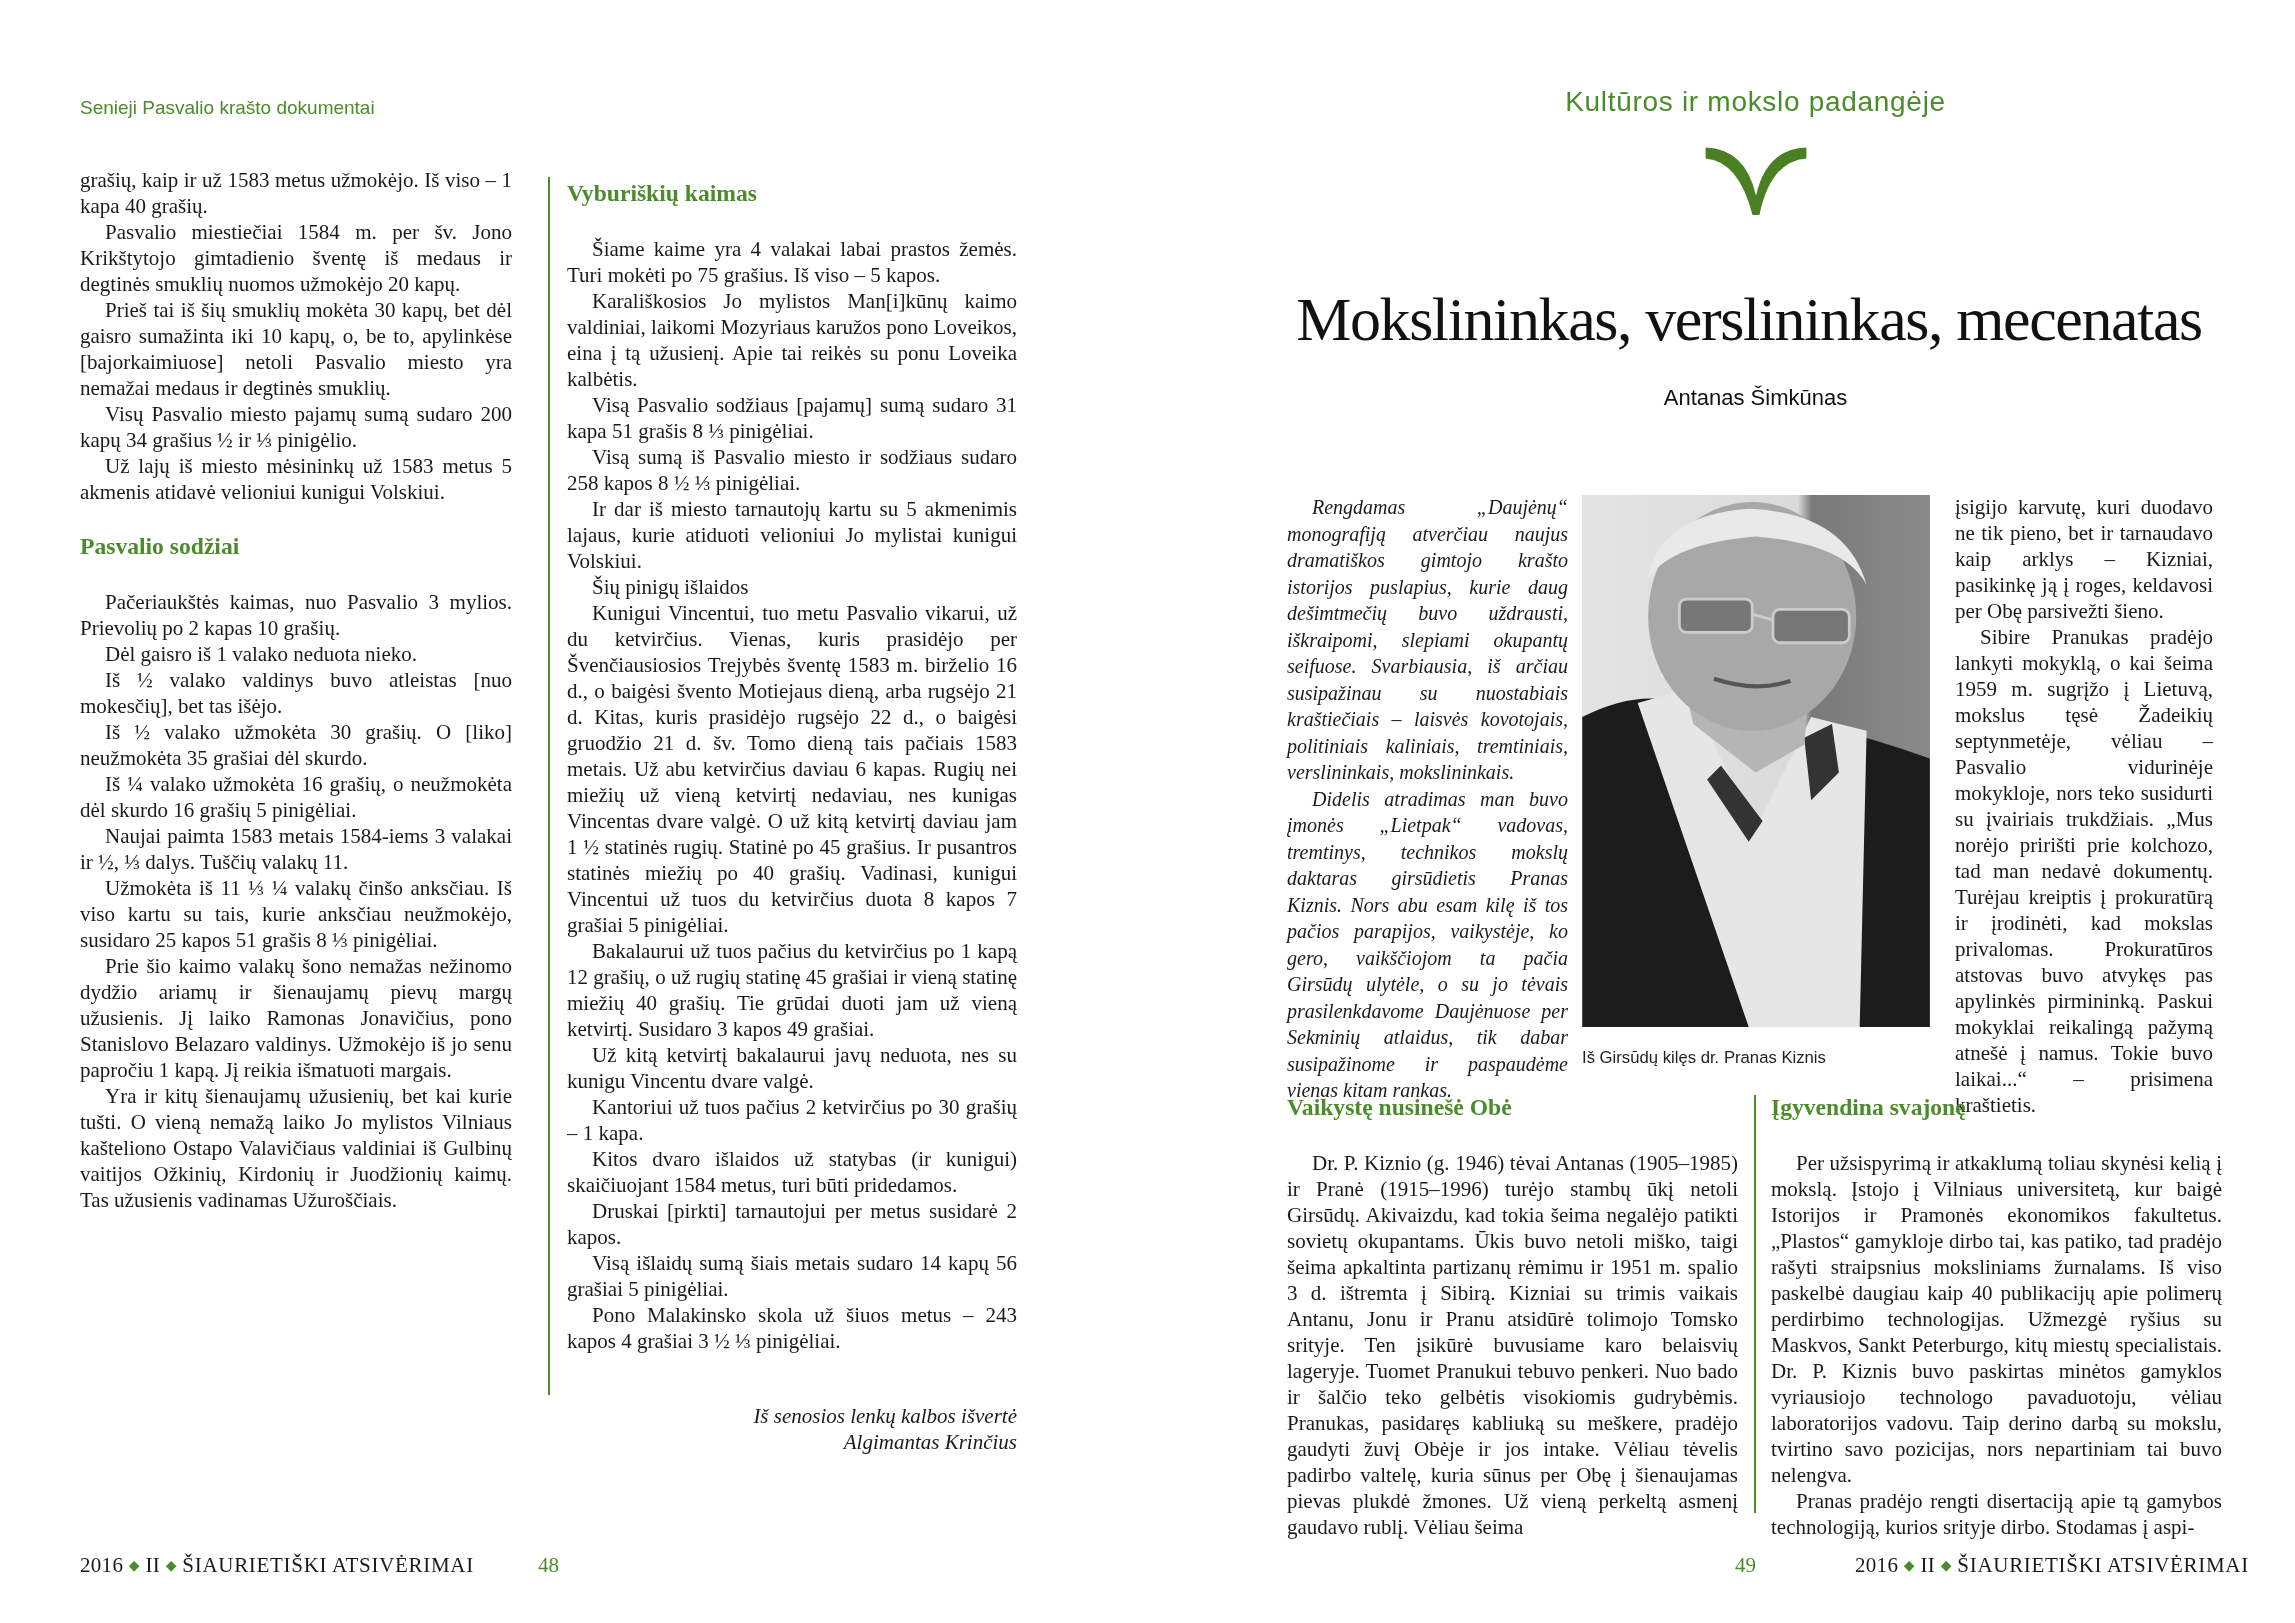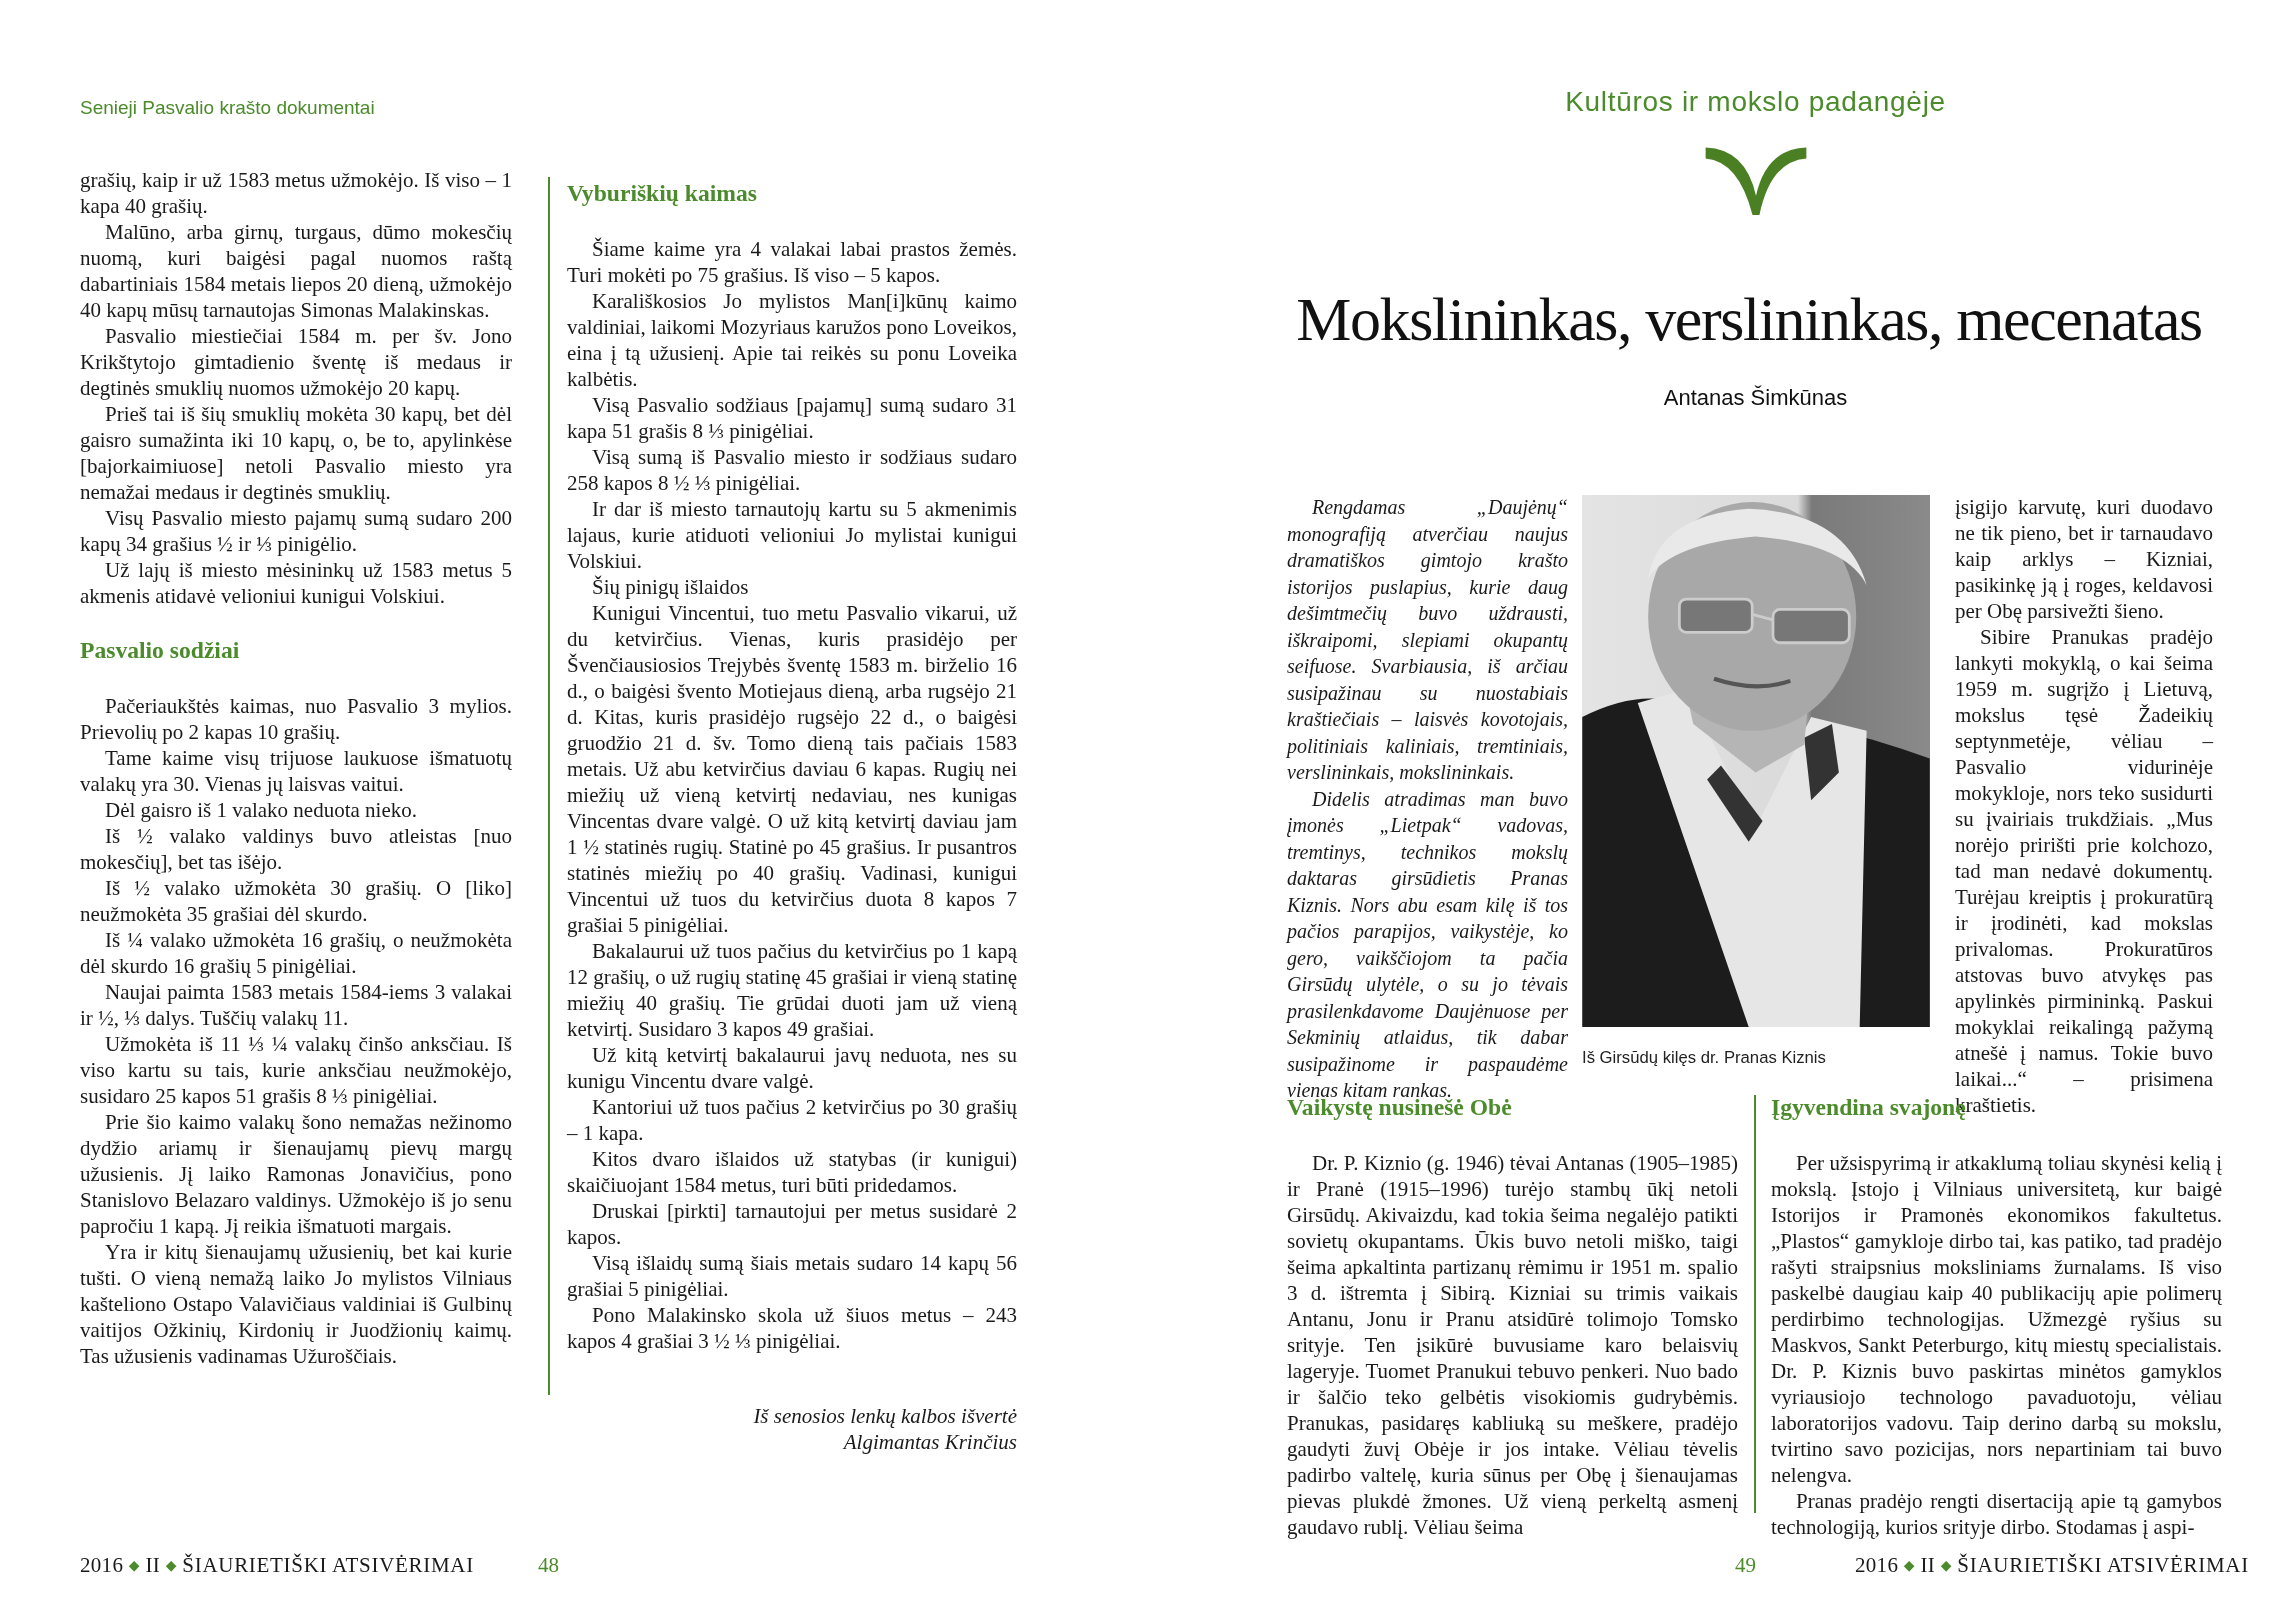--- a/index.html
+++ b/index.html
@@ -31,28 +31,26 @@
   .signature p { text-indent: 0; }
 </style>
 </head>
 <body>
 
 <div>
   <div class="abs running-head left-head">Senieji Pasvalio krašto dokumentai</div>
 
   <div class="col" style="left:80px; top:167px; width:432px;">
     <p class="noindent">grašių, kaip ir už 1583 metus užmokėjo. Iš viso – 1 kapa 40 grašių.</p>
-    <p>Malūno, arba girnų, turgaus, dūmo mokesčių nuomą, kuri baigėsi pagal nuomos raštą dabartiniais 1584 metais liepos 20 dieną, užmokėjo 40 kapų mūsų tarnautojas Simonas Malakinskas.</p>
     <p>Pasvalio miestiečiai 1584 m. per šv. Jono Krikštytojo gimtadienio šventę iš medaus ir degtinės smuklių nuomos užmokėjo 20 kapų.</p>
     <p>Prieš tai iš šių smuklių mokėta 30 kapų, bet dėl gaisro sumažinta iki 10 kapų, o, be to, apylinkėse [bajorkaimiuose] netoli Pasvalio miesto yra nemažai medaus ir degtinės smuklių.</p>
     <p>Visų Pasvalio miesto pajamų sumą sudaro 200 kapų 34 grašius ½ ir ⅓ pinigėlio.</p>
     <p>Už lajų iš miesto mėsininkų už 1583 metus 5 akmenis atidavė velioniui kunigui Volskiui.</p>
     <h3 class="spaced">Pasvalio sodžiai</h3>
     <p>Pačeriaukštės kaimas, nuo Pasvalio 3 mylios. Prievolių po 2 kapas 10 grašių.</p>
-    <p>Tame kaime visų trijuose laukuose išmatuotų valakų yra 30. Vienas jų laisvas vaitui.</p>
     <p>Dėl gaisro iš 1 valako neduota nieko.</p>
     <p>Iš ½ valako valdinys buvo atleistas [nuo mokesčių], bet tas išėjo.</p>
     <p>Iš ½ valako užmokėta 30 grašių. O [liko] neužmokėta 35 grašiai dėl skurdo.</p>
     <p>Iš ¼ valako užmokėta 16 grašių, o neužmokėta dėl skurdo 16 grašių 5 pinigėliai.</p>
     <p>Naujai paimta 1583 metais 1584-iems 3 valakai ir ½, ⅓ dalys. Tuščių valakų 11.</p>
     <p>Užmokėta iš 11 ⅓ ¼ valakų činšo anksčiau. Iš viso kartu su tais, kurie anksčiau neužmokėjo, susidaro 25 kapos 51 grašis 8 ⅓ pinigėliai.</p>
     <p>Prie šio kaimo valakų šono nemažas nežinomo dydžio ariamų ir šienaujamų pievų margų užusienis. Jį laiko Ramonas Jonavičius, pono Stanislovo Belazaro valdinys. Užmokėjo iš jo senu papročiu 1 kapą. Jį reikia išmatuoti margais.</p>
     <p>Yra ir kitų šienaujamų užusienių, bet kai kurie tušti. O vieną nemažą laiko Jo mylistos Vilniaus kašteliono Ostapo Valavičiaus valdiniai iš Gulbinų vaitijos Ožkinių, Kirdonių ir Juodžionių kaimų. Tas užusienis vadinamas Užuroščiais.</p>
   </div>
 

